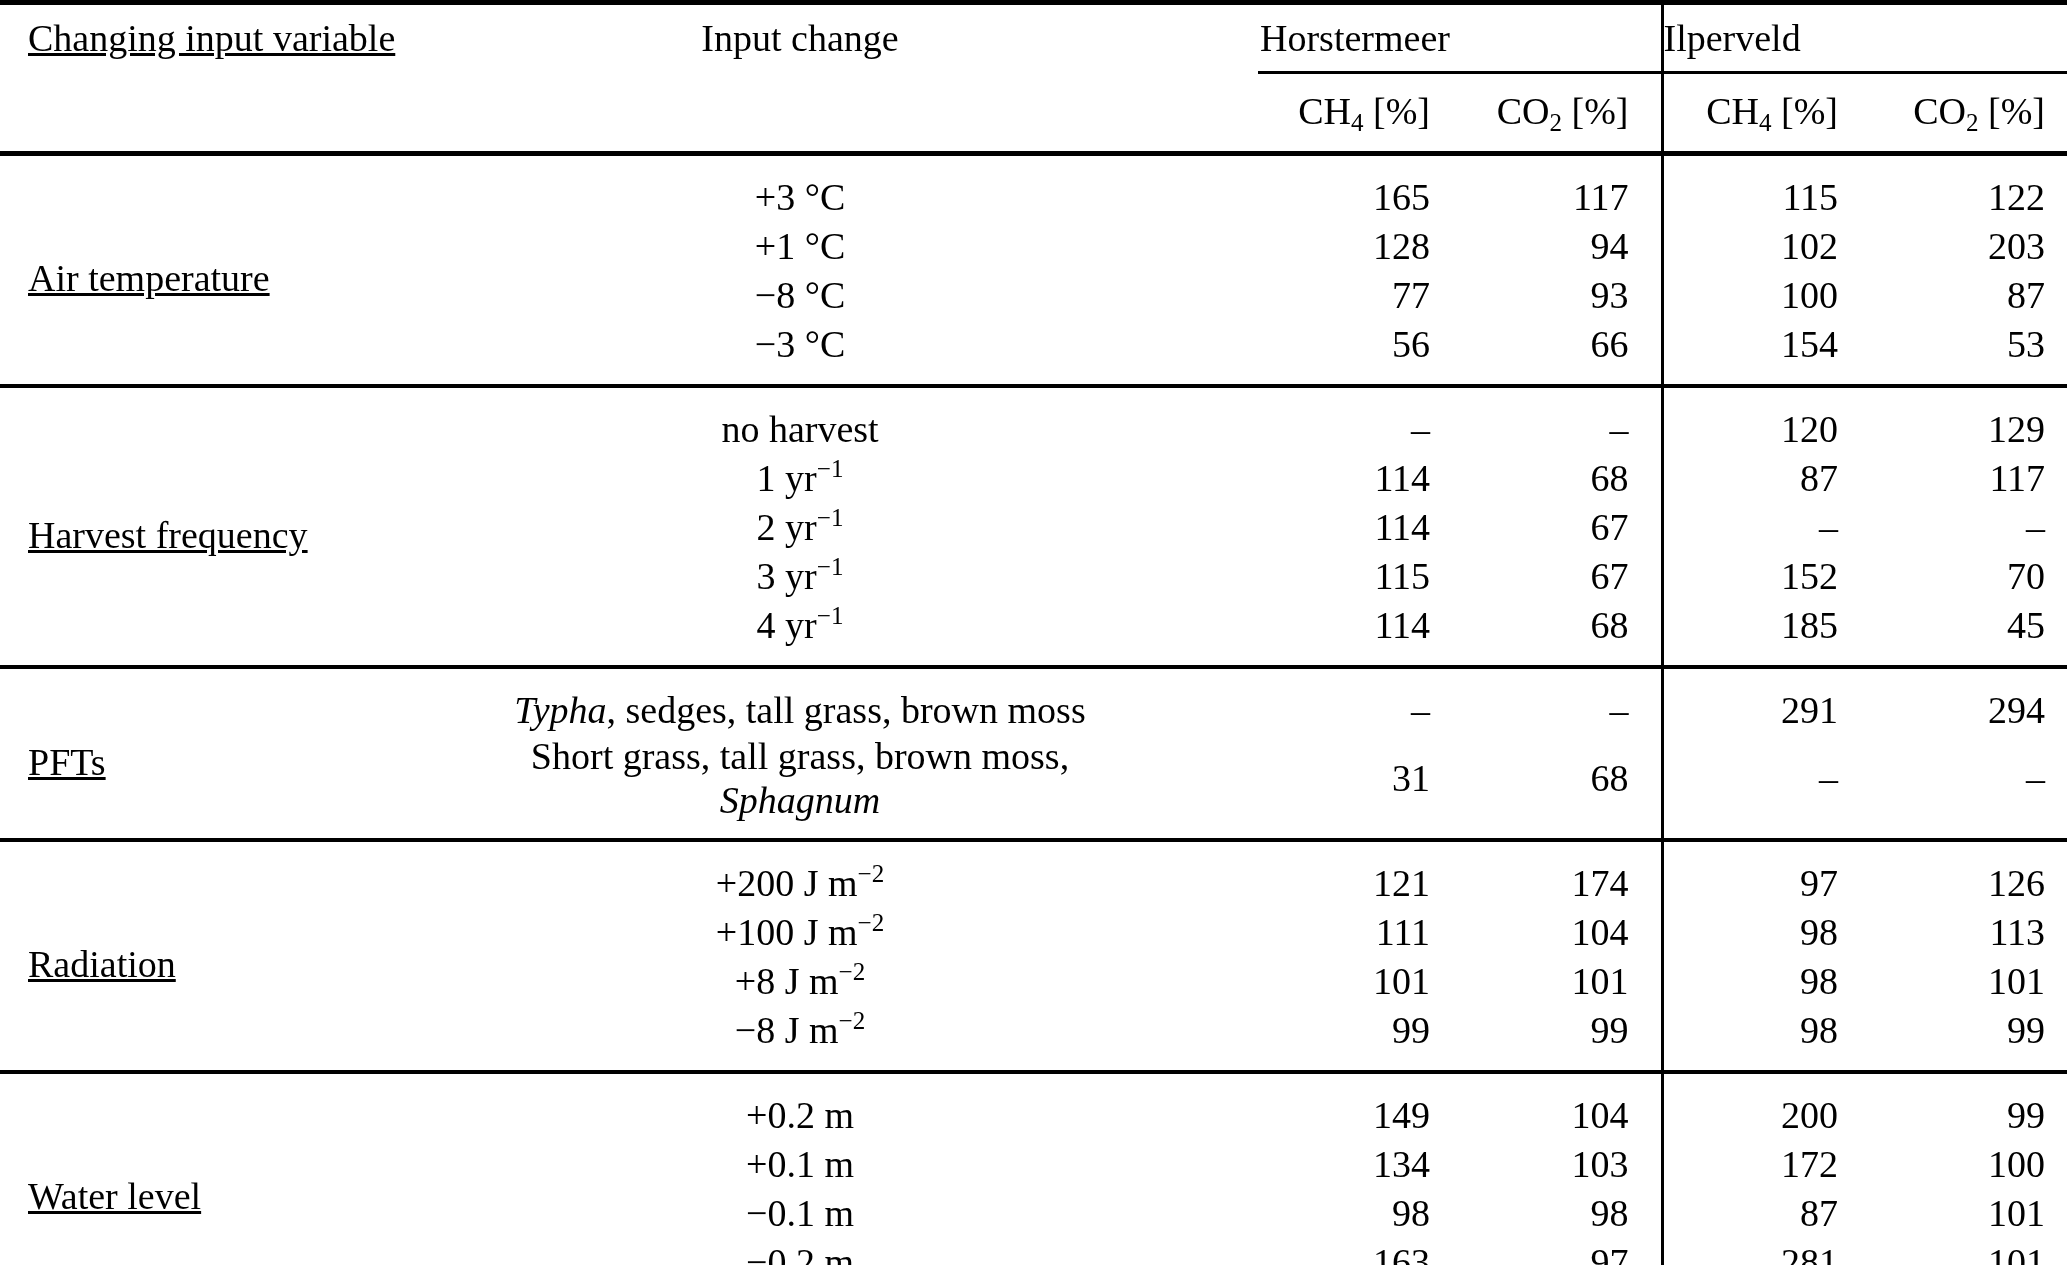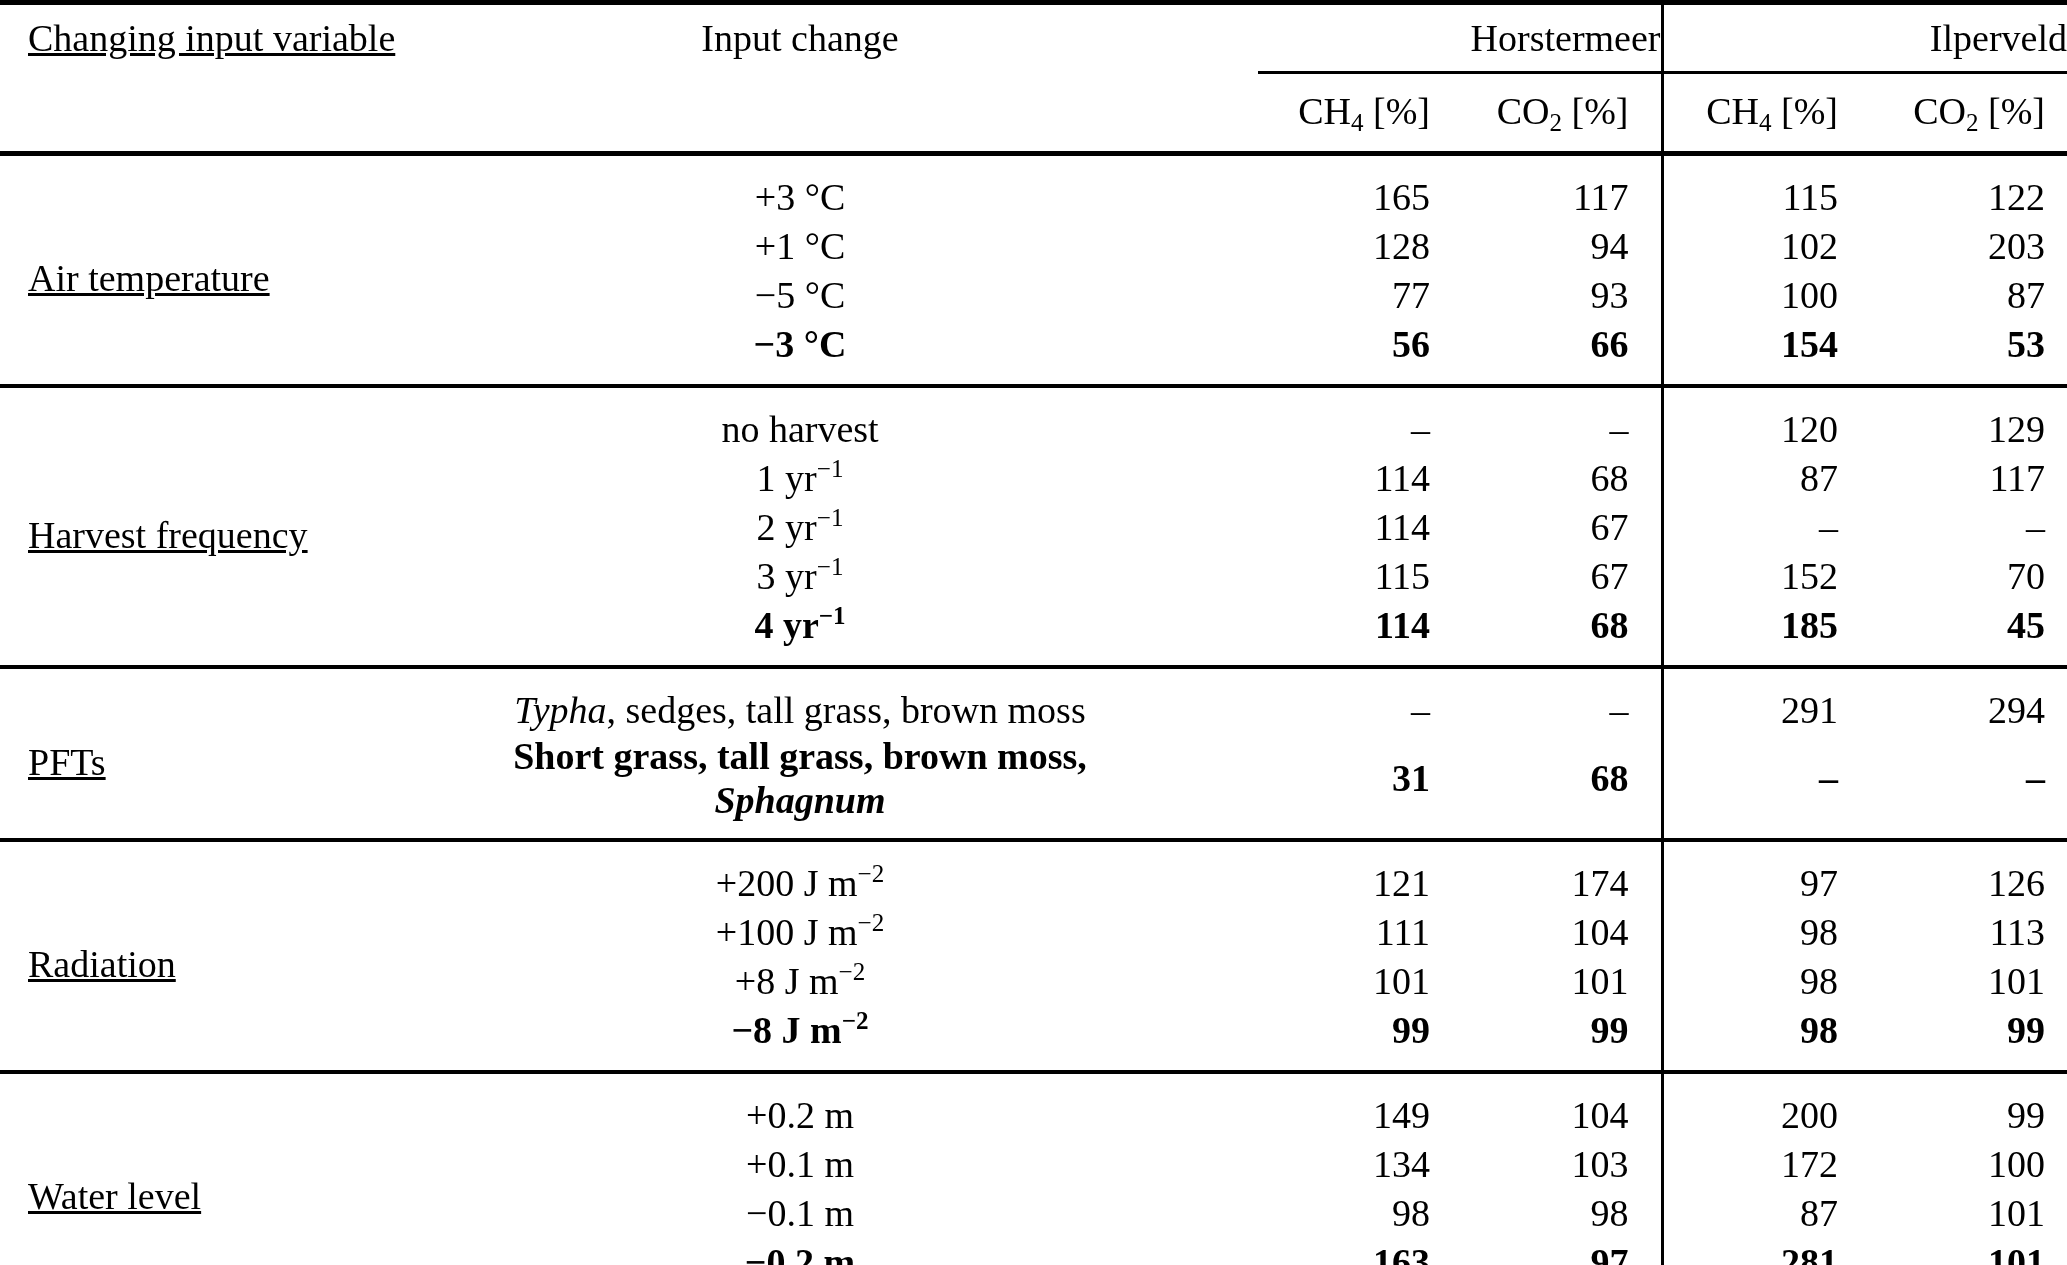--- a/index.html
+++ b/index.html
@@ -18,29 +18,29 @@
     border-bottom:6px solid #000;
     font-size:38px;
   }
   td{vertical-align:middle;padding:0;}
   thead tr.hrow1 td{height:66px;}
   thead tr.hrow2 td{height:80px;}
   thead{border-bottom:5px solid #000;}
   tbody{border-top:4px solid #000;}
   tbody td{height:49px;}
   tbody tr.rfirst td{padding-top:16px;}
-  tbody tr.rlast td{padding-bottom:16px;font-weight:bold;}
+  tbody tr.rlast td{padding-bottom:16px;}
   .c-var{text-align:left;padding-left:28px;text-decoration:underline;}
   .c-change{text-align:center;padding-left:30px;}
   .num{text-align:right;white-space:nowrap;}
   .v0{padding-right:0;}
   .v1{padding-right:32px;border-right:3px solid #000;}
   .v2{padding-right:0;}
   .v3{padding-right:22px;}
-  .h-group{text-align:right;}
+  .h-group{text-align:left;}
   .h-group.g0{border-right:3px solid #000;padding-left:130px;}
   .cmidrule{
     position:absolute;top:71px;left:1258px;right:0;height:3px;
     background:#000;
   }
   .sup{font-size:66%;position:relative;top:-0.52em;}
   .sub{font-size:66%;position:relative;top:0.28em;}
   i{font-style:italic;}
 </style>
 </head>
@@ -81,21 +81,21 @@
           <td class="num v3">122</td>
         </tr>
         <tr>
           <td class="c-change"><span>+1 °C</span></td>
           <td class="num v0">128</td>
           <td class="num v1">94</td>
           <td class="num v2">102</td>
           <td class="num v3">203</td>
         </tr>
         <tr>
-          <td class="c-change"><span>−5 °C</span></td>
+          <td class="c-change"><span>−8 °C</span></td>
           <td class="num v0">77</td>
           <td class="num v1">93</td>
           <td class="num v2">100</td>
           <td class="num v3">87</td>
         </tr>
         <tr class="rlast">
           <td class="c-change"><span>−3 °C</span></td>
           <td class="num v0">56</td>
           <td class="num v1">66</td>
           <td class="num v2">154</td>

